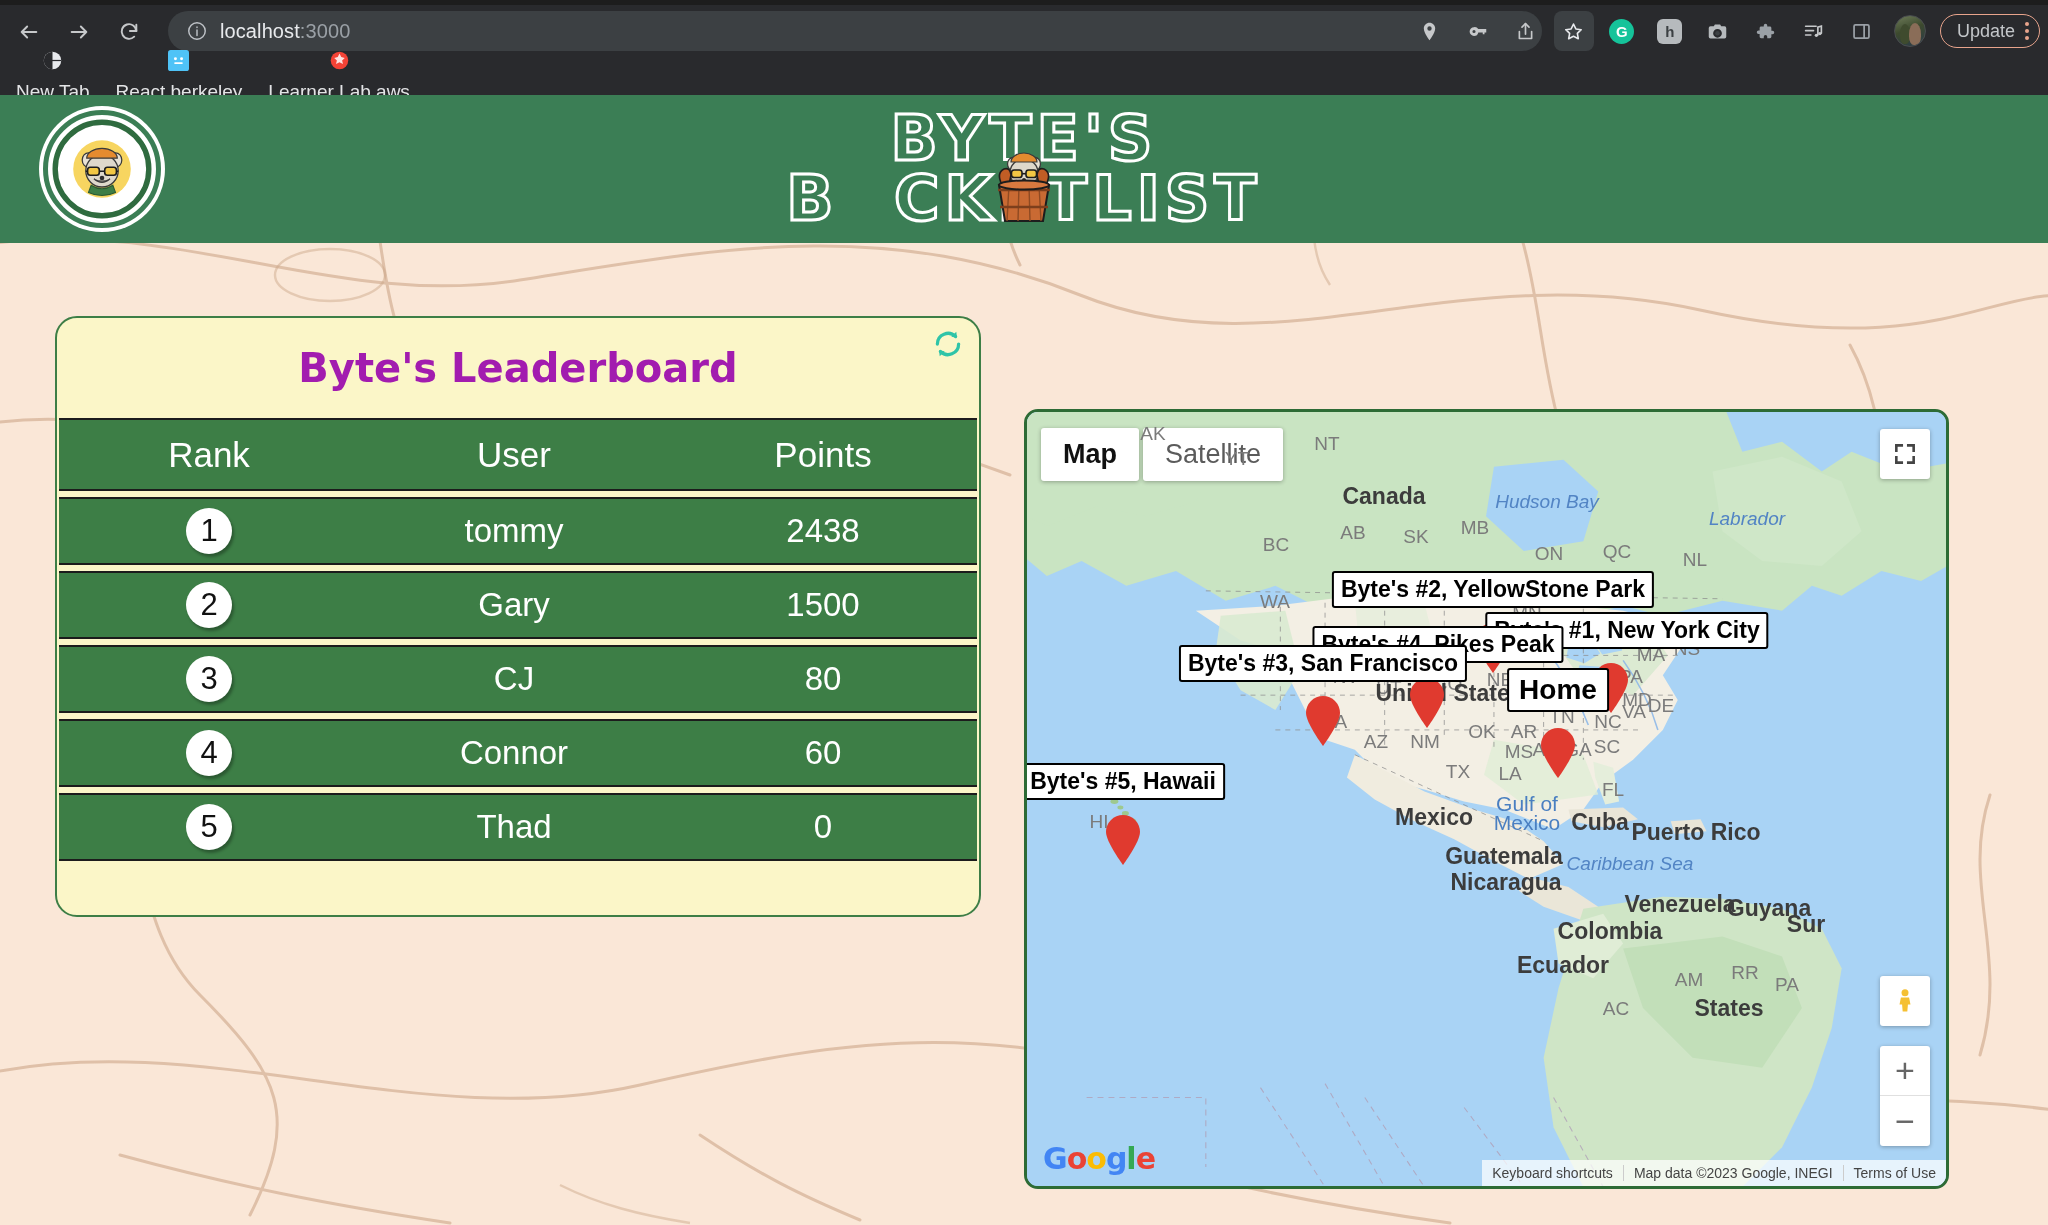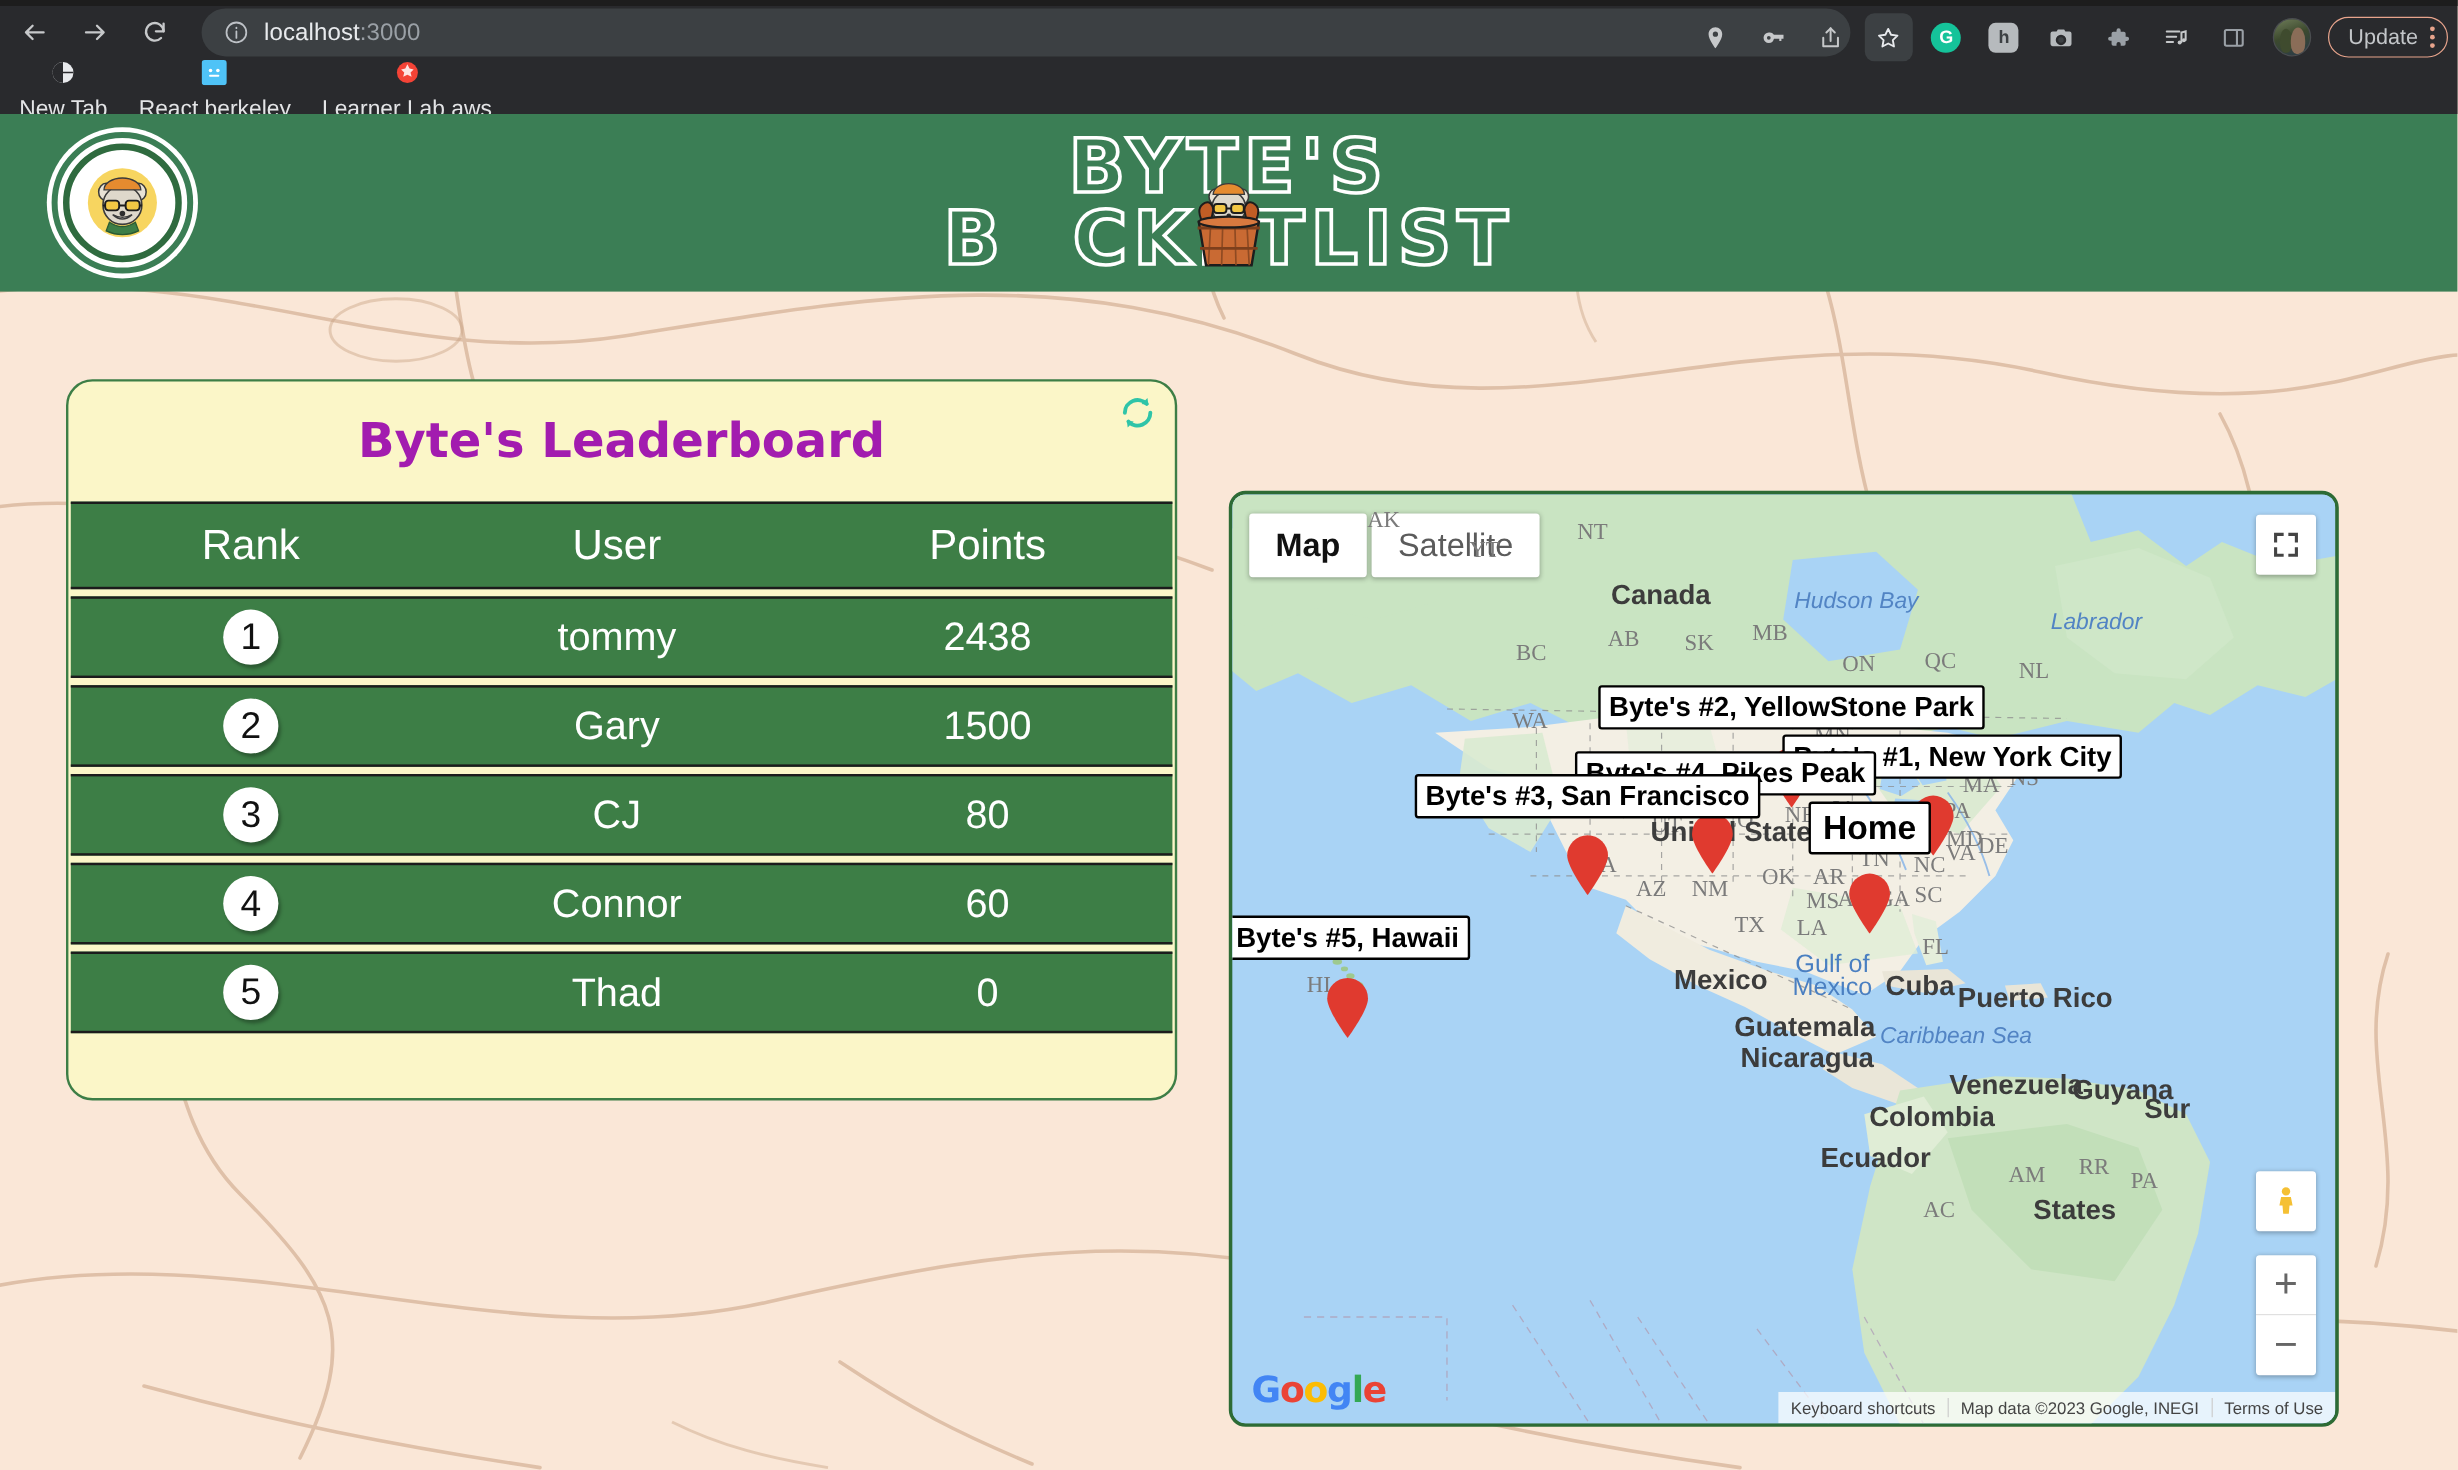--- a/index.html
+++ b/index.html
@@ -12,22 +12,22 @@
   
   #browser-chrome {
     position: absolute; top: 0; left: 0; width: 2048px; height: 95px;
     background: #292a2d;
   }
   #chrome-topstrip {
     position: absolute; top: 0; left: 0; width: 2048px; height: 5px;
     background: #1d1d1d;
   }
   #nav-bar {
-    position: absolute; top: 1px; left: 0; width: 2048px; height: 52px;
-    display: flex; align-items: center;
+    position: absolute; top: 11px; left: 0; width: 2048px; height: 52px;
+    display: flex; align-items: flex-start;
   }
   .nav-btn {
     width: 42px; height: 42px; margin-left: 8px;
     display: flex; align-items: center; justify-content: center;
     border-radius: 50%; color: #c6c8ca; flex: none;
   }
   .nav-btn svg { width: 22px; height: 22px; fill: none; stroke: #c6c8ca; stroke-width: 2.1; stroke-linecap: round; stroke-linejoin: round; }
   #omnibox {
     margin-left: 18px; height: 40px; flex: 0 0 1374px; max-width: 1374px;
     background: #3c4043; border-radius: 20px;
@@ -196,21 +196,21 @@
     font-size: 23px; font-weight: 700; color: #000;
     padding: 3px 7px; white-space: nowrap;
     font-family: "Liberation Sans", sans-serif;
   }
   .marker-label.big { font-size: 28px; padding: 4px 10px; }
   .geo-label {
     position: absolute; transform: translate(-50%,-50%);
     white-space: nowrap; pointer-events: none;
   }
   .geo-country { font-size: 23px; font-weight: 700; color: #3c3c3c; }
-  .geo-state { font-size: 19px; color: #7b7b7b; font-family: Liberation Serif, serif; }
+  .geo-state { font-size: 19px; color: #7b7b7b; }
   .geo-water { font-size: 19px; color: #5284c4; font-style: italic; }
   .geo-water-b { font-size: 21px; color: #4a7fc1; }
   #google-logo {
     position: absolute; left: 16px; bottom: 10px;
     font-family: "DejaVu Sans", sans-serif; font-size: 30px; font-weight: 700;
     letter-spacing: -1px;
   }
   #map-attrib {
     position: absolute; right: 0; bottom: 0; height: 26px;
     display: flex; align-items: center; background: rgba(255,255,255,.72);

